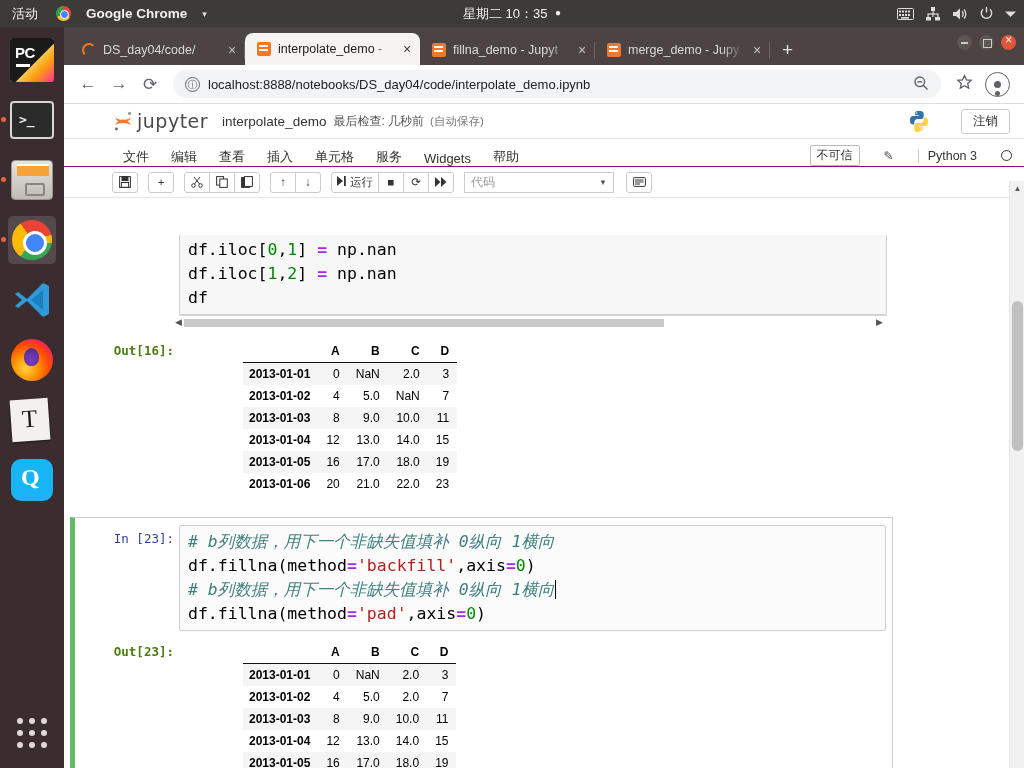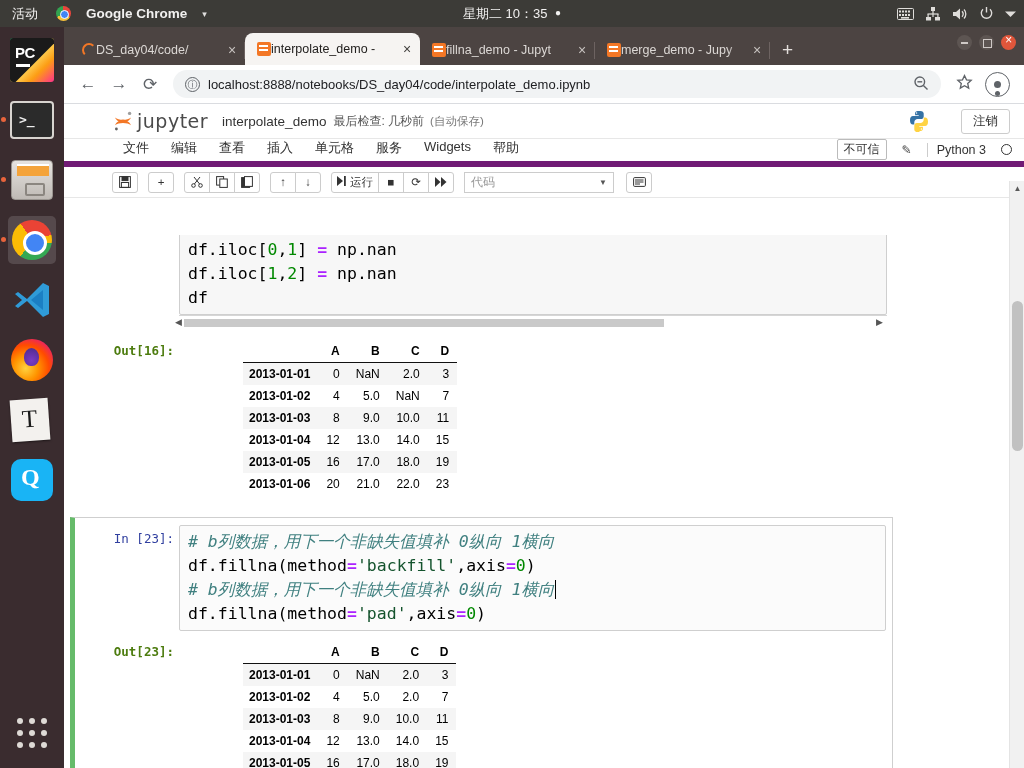--- a/index.html
+++ b/index.html
@@ -138,21 +138,21 @@
   #chrome {
     position: absolute; left: 64px; top: 27px; width: 960px; height: 741px;
     background: #fff; overflow: hidden;
   }
   #tabstrip {
     height: 38px; background: #4c4442; display: flex; align-items: flex-end;
     padding-left: 6px; position: relative;
   }
   .tab {
     height: 30px; width: 175px; display: flex; align-items: center;
-    padding: 0 6px 0 12px; color: #dcd8d5; font-size: 12.5px;
+    gap: 7px; padding: 0 6px 0 12px; color: #dcd8d5; font-size: 12.5px;
     position: relative; flex: none;
   }
   .tab .sep {
     position:absolute; right:0; top:7px; height:17px; width:1px; background:#6d6361;
   }
   .tab.active {
     background: #f6f4f2; color: #23211f;
     border-radius: 8px 8px 0 0; height: 32px;
   }
   .tab .favicon { width:14px; height:14px; flex: none; }
@@ -223,25 +223,25 @@
   #jhead .nbname { font-size:13.5px; color:#333; margin-left:14px; }
   #jhead .saved { font-size:12px; color:#555; margin-left:7px; }
   #jhead .autosave { font-size:11.5px; color:#777; margin-left:6px; }
   #jhead .right { position:absolute; right:14px; display:flex; align-items:center; gap:30px; }
   .pylogo { width:24px; height:24px; position:relative; }
   .logout-btn {
     border: 1px solid #ccc; border-radius: 3px; padding: 3px 11px;
     font-size: 12.5px; color: #333; background:#fff;
   }
   #jmenu {
-    height: 28px; display:flex; align-items:flex-start; padding: 0 3px 0 48px;
-    border-bottom: 6px solid #701a75; position: relative; font-size: 13px; color: #333;
+    height: 28px; display:flex; align-items:flex-end; padding: 0 3px 0 48px;
+    border-bottom: 1px solid #701a75; position: relative; font-size: 13px; color: #333;
   }
   #jmenu .mi { padding: 0 11px; }
-  #jmenu .right { position:absolute; right:12px; display:flex; align-items:center; gap:15px; }
+  #jmenu .right { position:absolute; right:12px; display:flex; align-items:center; gap:24px; }
   .trust-badge { border:1px solid #bbb; border-radius:2px; padding:1px 6px; font-size:12px; color:#333; }
   .pencil { color:#444; font-size:12px; }
   .kernel-name { font-size:12.5px; color:#333; border-left:1px solid #ccc; padding-left:9px; }
   .kernel-idle {
     width:11px; height:11px; border:1.6px solid #333; border-radius:50%; display:inline-block;
   }
   #jtool {
     height: 31px; display:flex; align-items:center; padding: 0 14px 0 48px;
     border-bottom: 1px solid #e7e7e7; gap: 0; position: relative; background:#fff;
   }
@@ -282,21 +282,21 @@
     padding: 4px 8px; overflow: hidden; position: relative;
   }
   .inputarea.sel { background: #fbfbfb; }
   .hscroll {
     height: 14px; border-top: 1px solid #d6d6d6; background: #fff;
     display: flex; align-items: center; position: relative;
   }
   .hscroll .thumb { position:absolute; left:5px; top:3px; height:8px; width: 480px; background:#c9c9c9; }
   .hscroll .ar { position:absolute; right:4px; top:1px; font-size:9px; color:#555; }
   .hscroll .al { position:absolute; left:-4px; top:1px; font-size:9px; color:#555; }
-  .k-str  { color: #14532d; }
+  .k-str  { color: #b91c1c; }
   .k-num  { color: #080; }
   .k-op   { color: #AA22FF; font-weight: bold; }
   .k-com  { color: #408080; font-style: italic; }
   .k-pl   { color: #000; }
 
   .cell.selected {
     border-left: 5px solid #66bb6a; border-top:1px solid #cfcfcf;
     border-right:1px solid #cfcfcf; border-bottom:1px solid #cfcfcf;
     margin: 0 6px 0 6px; padding: 7px 6px 7px 0; background:#fff;
   }

